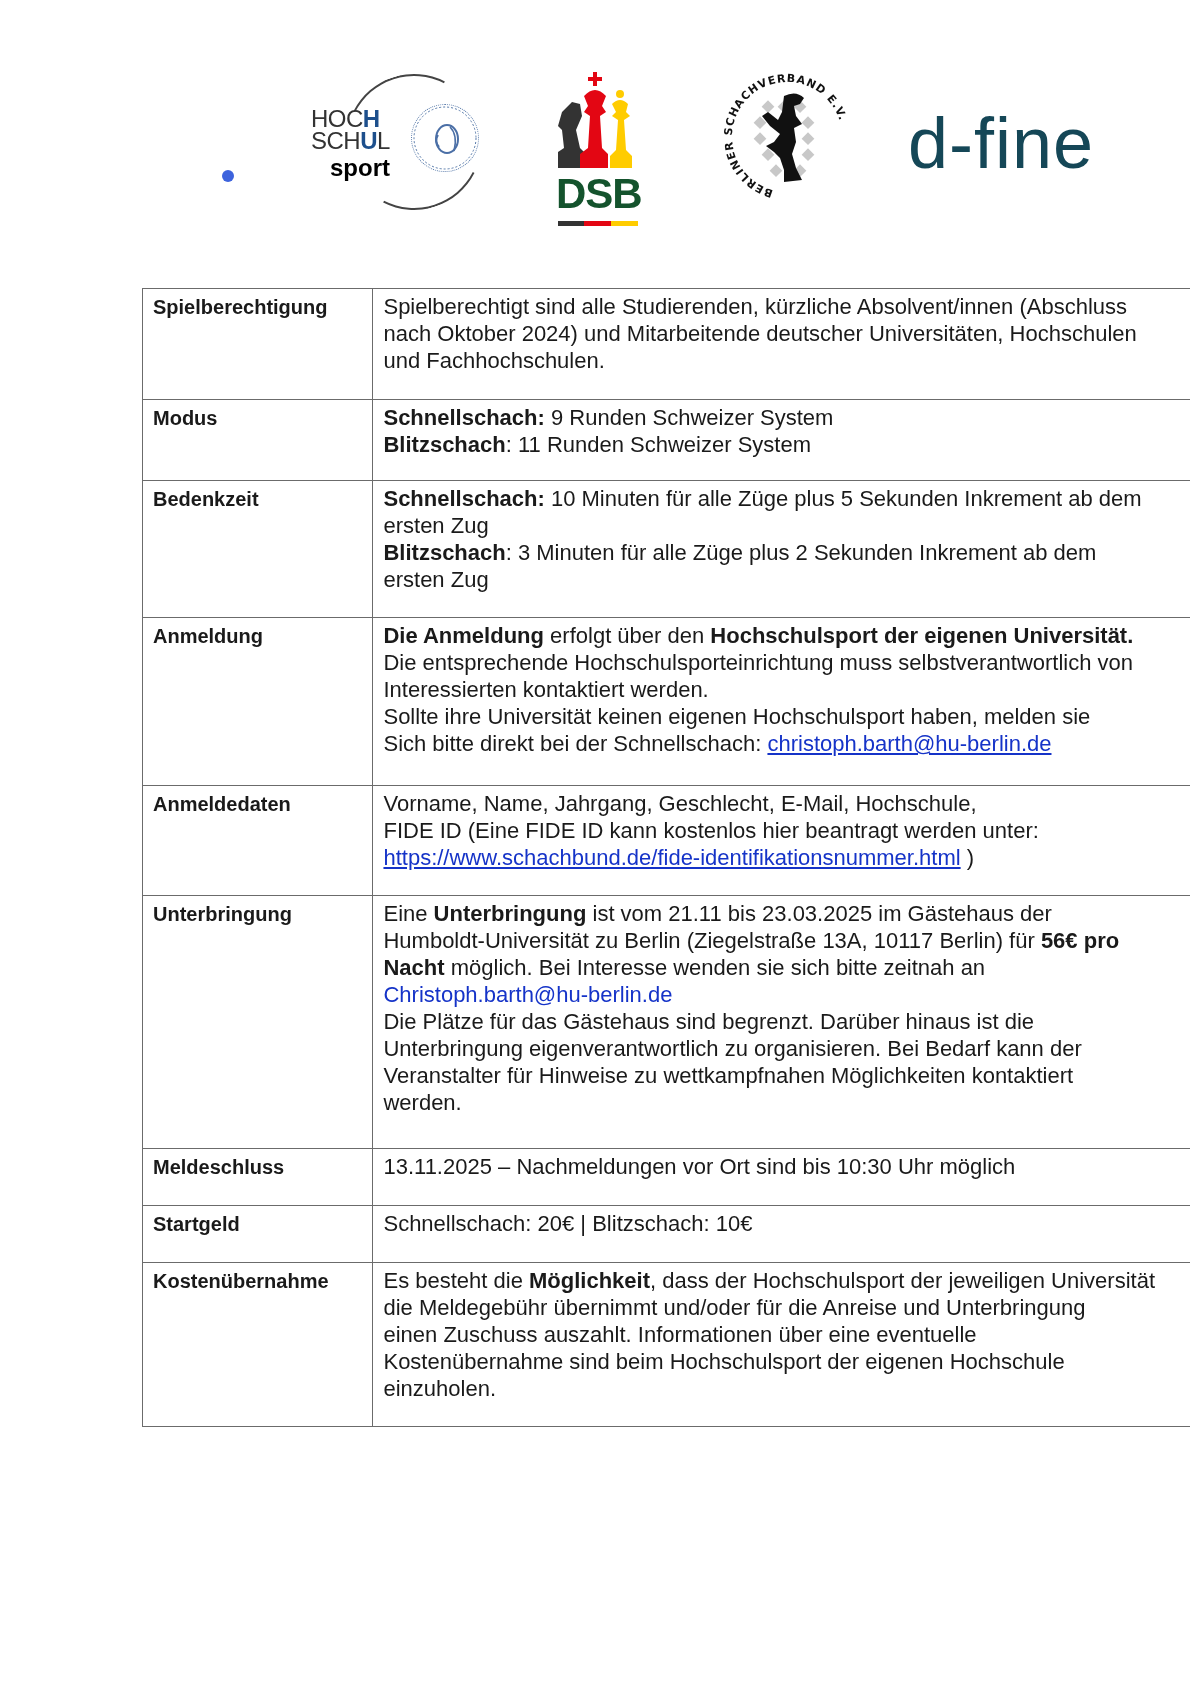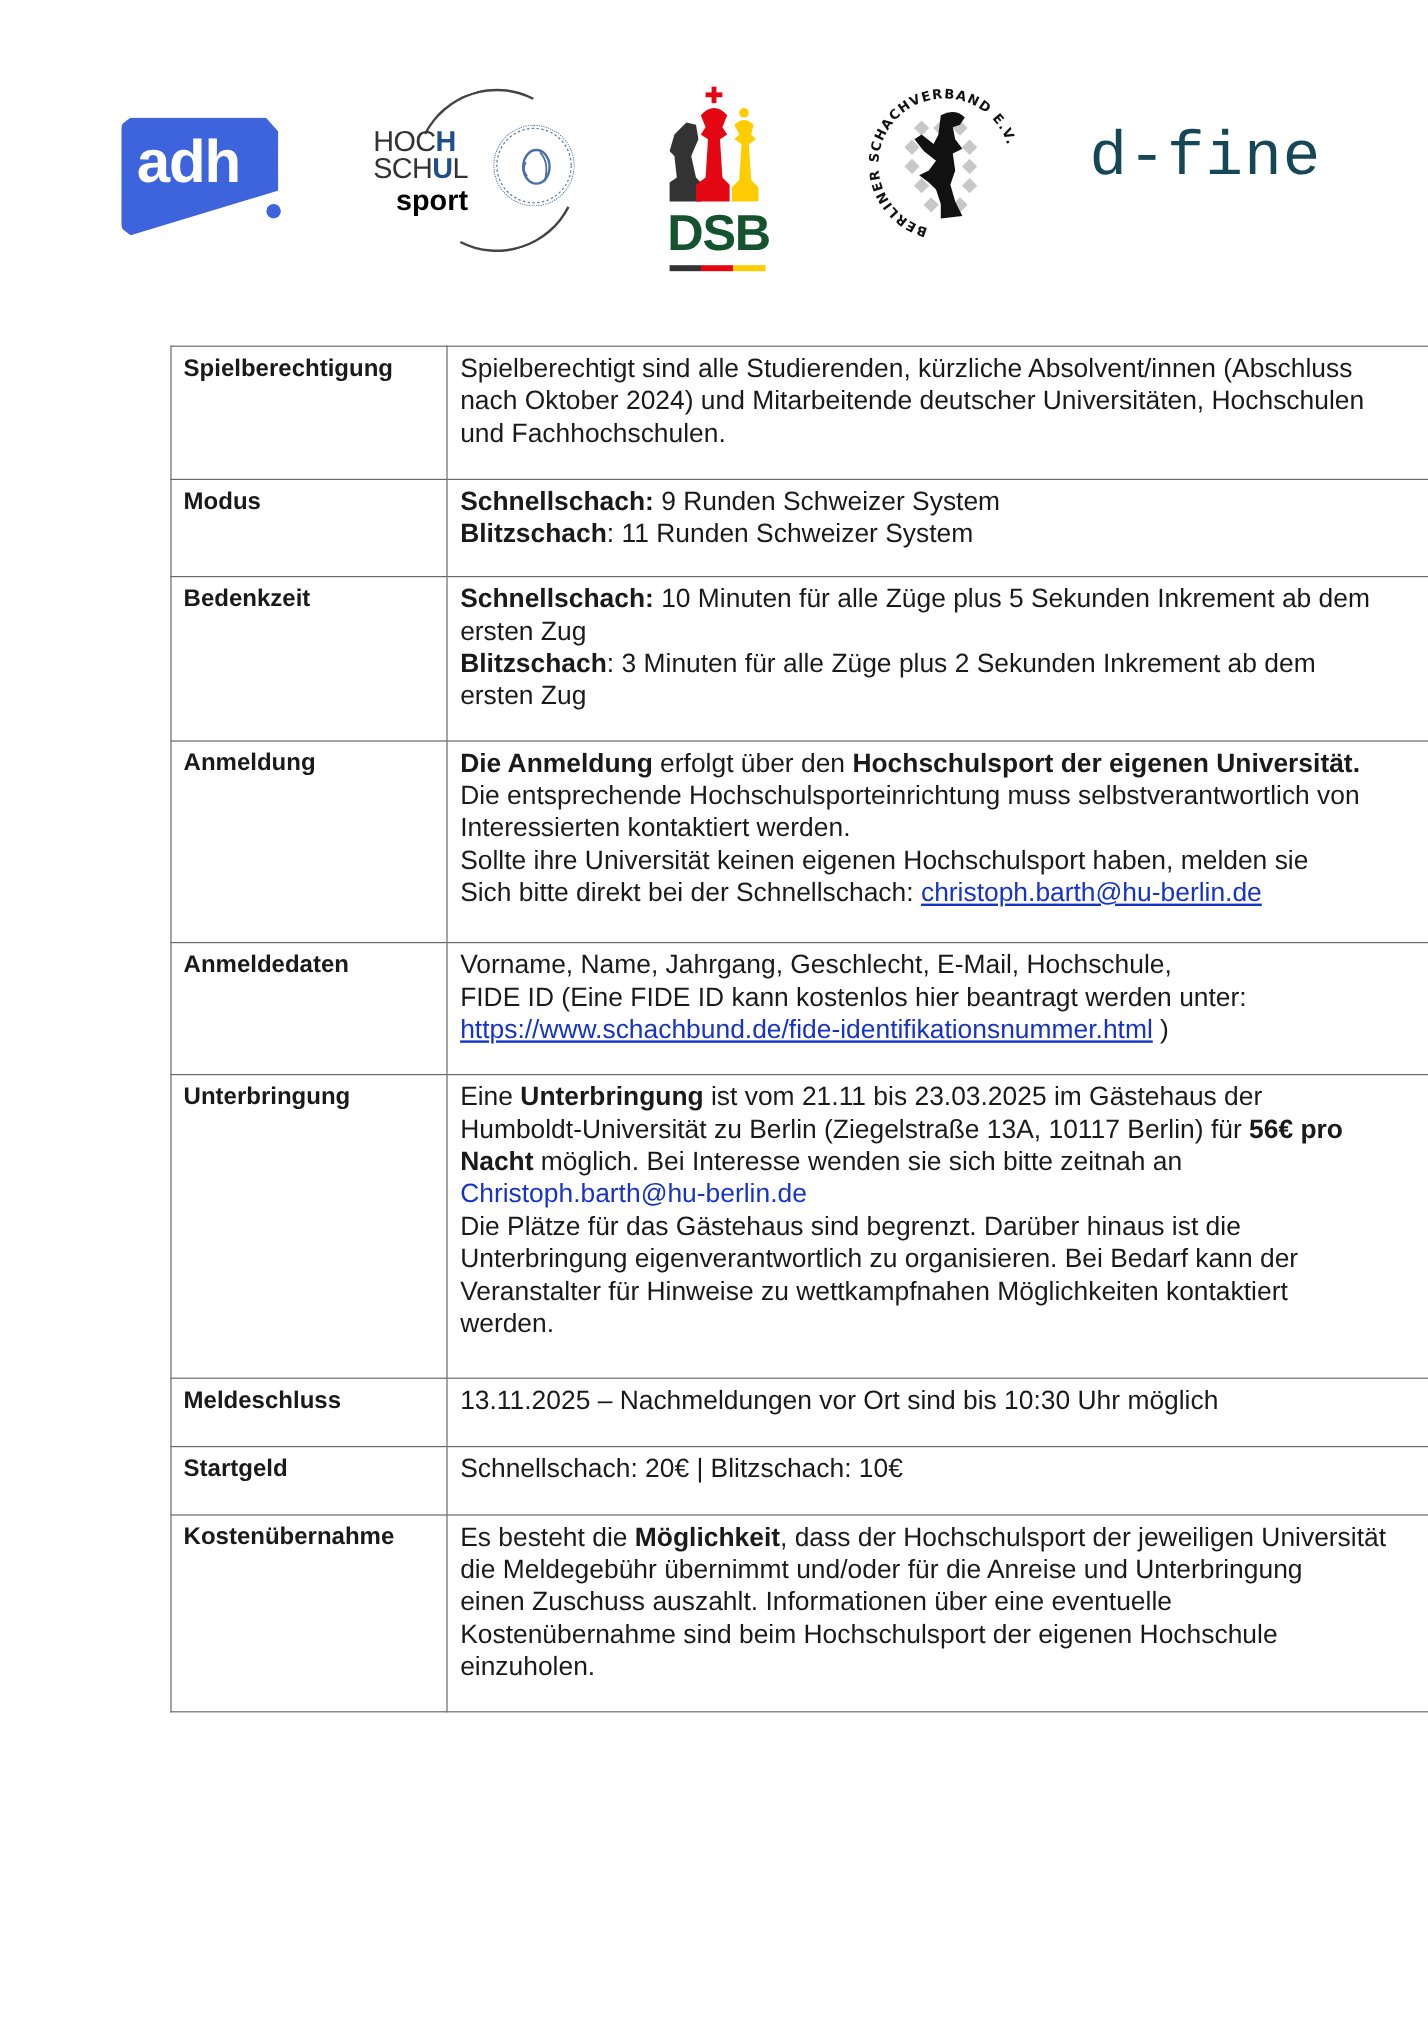--- a/index.html
+++ b/index.html
@@ -30,43 +30,39 @@
   .logo-dsb { left: 556px; top: 6px; width: 84px; height: 150px; }
   .logo-dsb .pieces { position: absolute; top: 0; left: 0; width: 84px; height: 100px; }
   .logo-dsb .txt { position: absolute; left: 0; top: 98px; font-size: 42px; font-weight: bold; color: #14532d; letter-spacing: -1px; }
   .logo-dsb .bar { position: absolute; left: 2px; top: 149px; width: 80px; height: 5px;
     background: linear-gradient(to right, #333 0 33%, #e30613 33% 66%, #ffcc00 66% 100%); }
 
   
   .logo-bsv { left: 722px; top: 6px; width: 130px; height: 135px; }
 
   
-  .logo-dfine { left: 908px; top: 36px; font-family: Liberation Mono, monospace; font-size: 52px;
+  .logo-dfine { left: 908px; top: 36px; font-family: Liberation Sans, sans-serif; font-size: 72px;
     color: #154757; letter-spacing: 1px; }
 
   
   .info-table { position: absolute; left: 142px; top: 288px; width: 1089px; border-collapse: collapse; }
   .info-table td { border: 1.5px solid #6b6b6b; vertical-align: top; padding: 4px 10px 0 10px;
     font-family: "Liberation Sans", sans-serif; font-size: 22px; line-height: 27px; color: #1a1a1a; }
   .info-table td.label { width: 192px; font-weight: bold; font-size: 20px; padding-top: 5px; }
   .info-table td.value { width: 711px; }
   .info-table td.value div { white-space: nowrap; }
   .b { font-weight: bold; }
   .link { color: #1533c8; text-decoration: underline; }
   .mail { color: #1533c8; }
 </style>
 </head>
 <body>
 
 <div class="logos">
 
-  <div class="logo logo-adh">
-    <div class="shape"></div>
-    <span class="txt">adh</span>
-  </div>
   <div class="logo" style="left:222px;top:104px;width:12px;height:12px;border-radius:50%;background:#3d63dd;"></div>
 
   <div class="logo logo-hs">
     <div class="arc"></div>
     <div class="w1">
       <span>HOC</span><b>H</b><br>
       <span>SCH</span><b>U</b><span>L</span>
     </div>
     <div class="w3">sport</div>
     <div class="seal">

